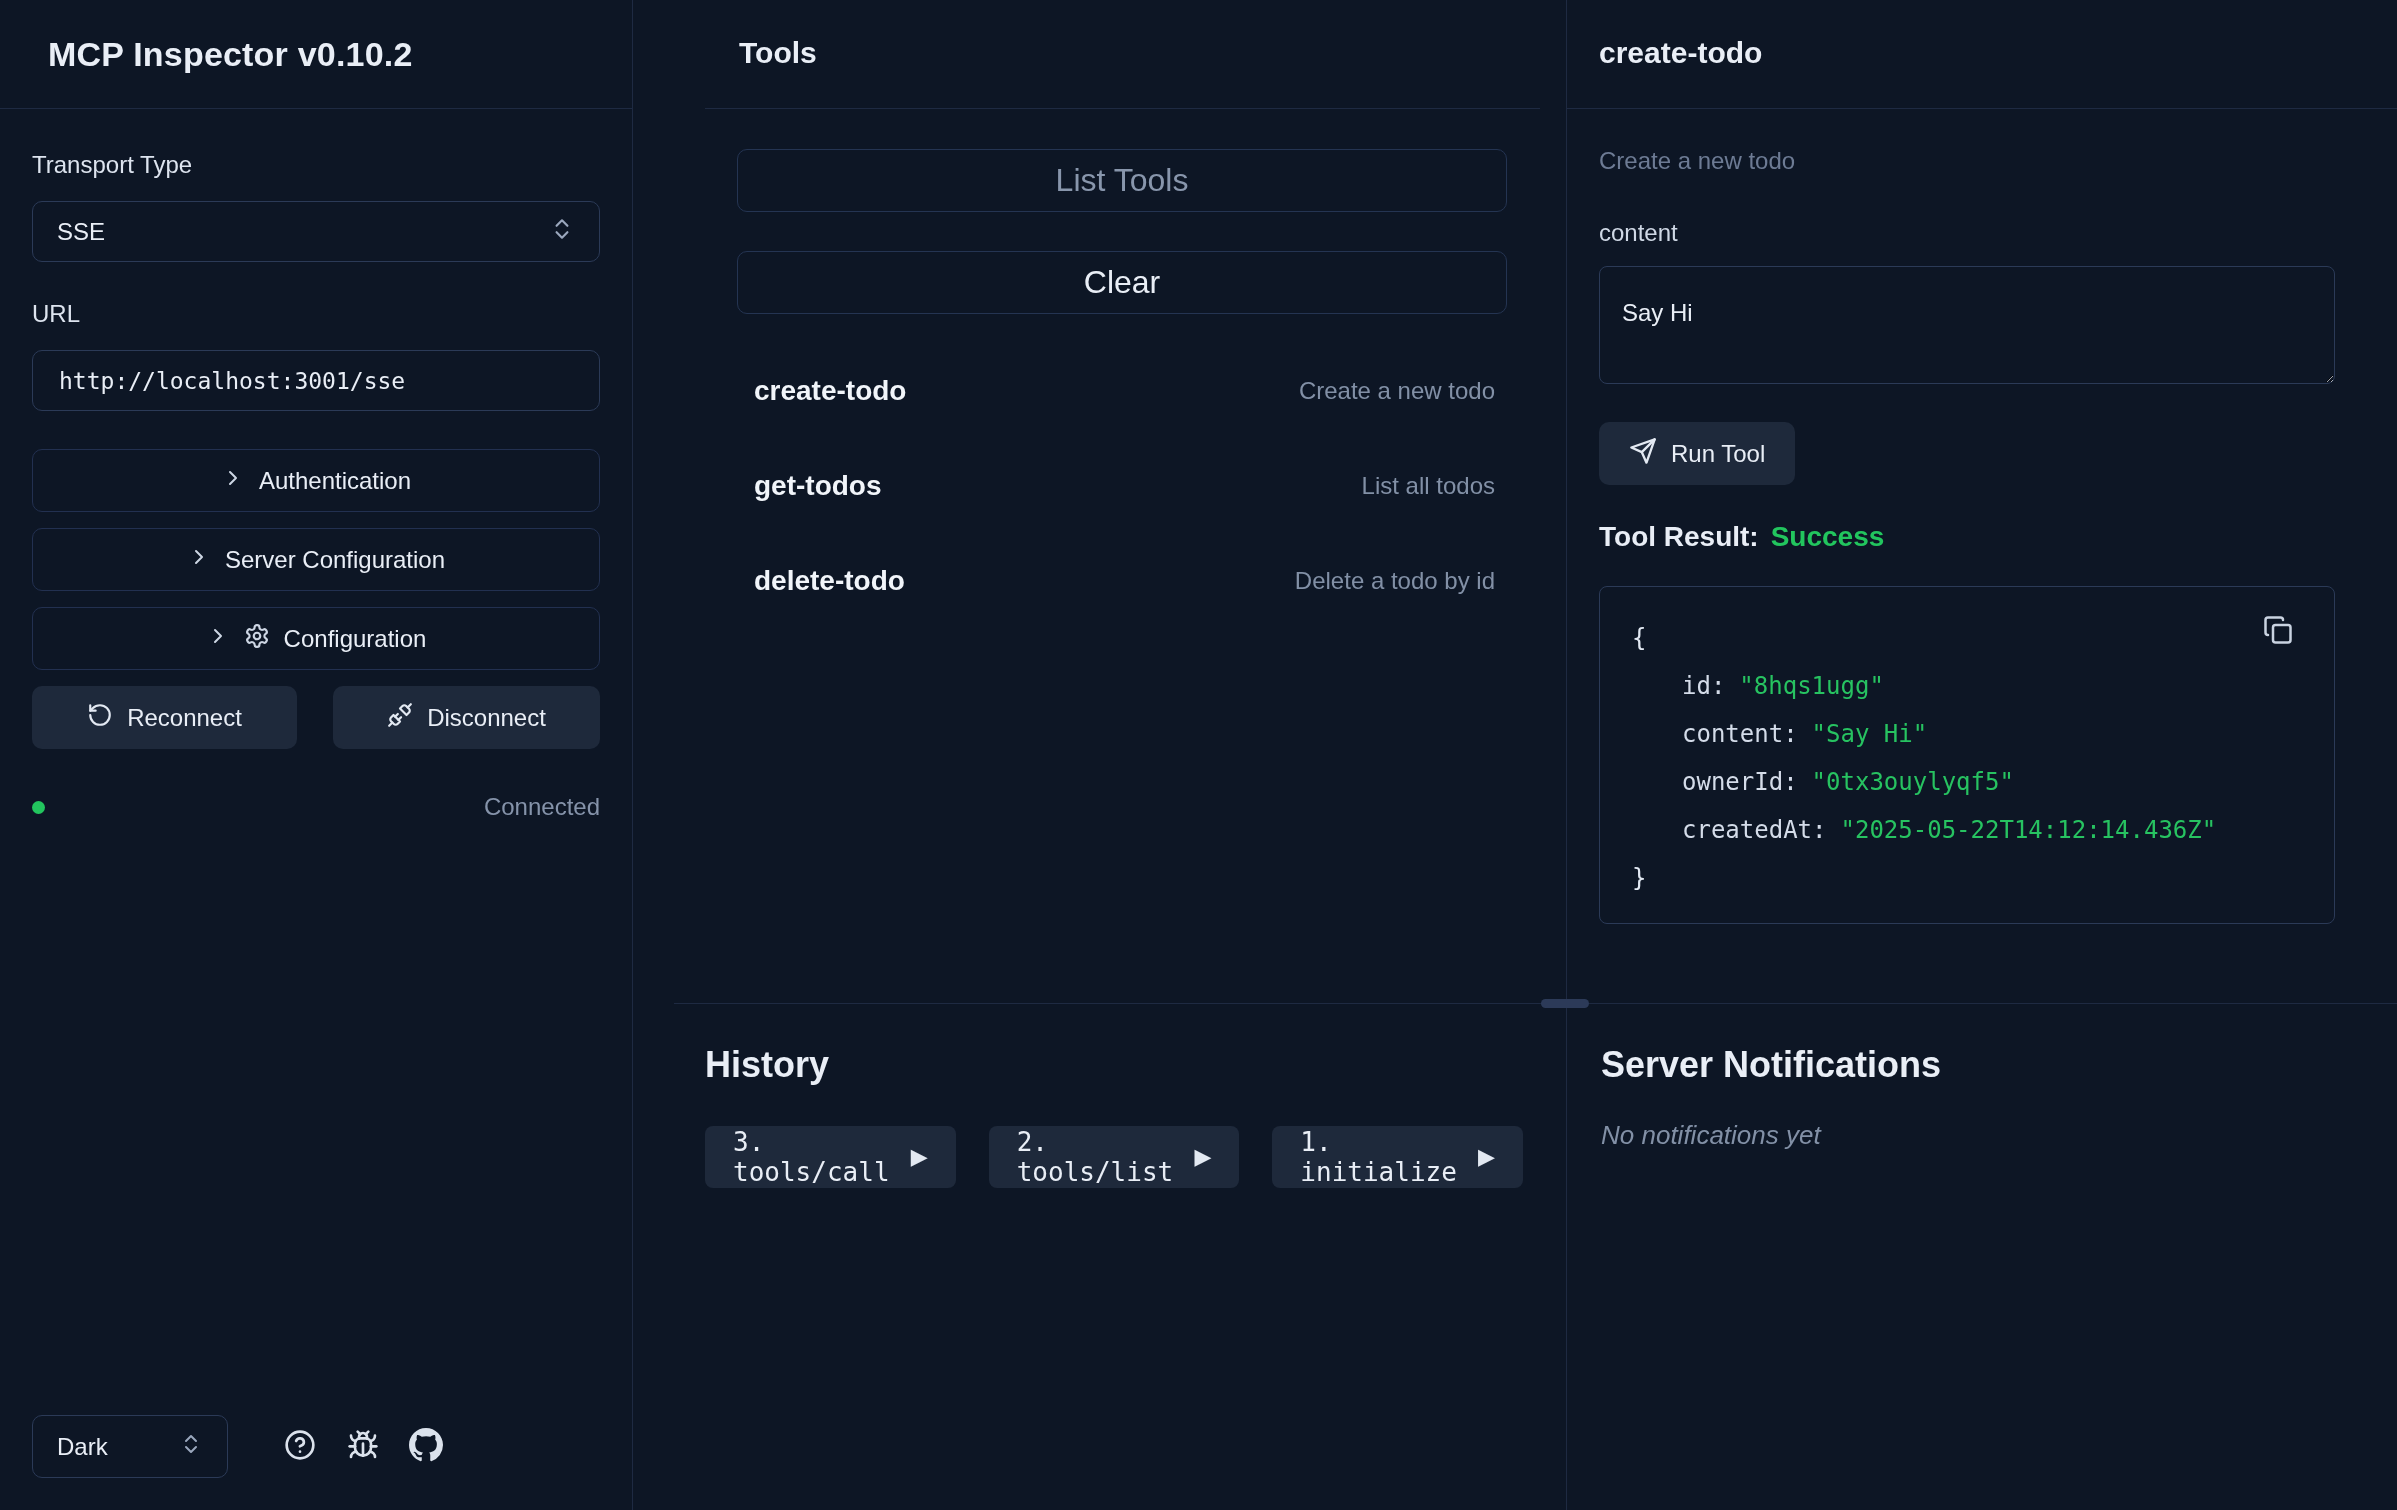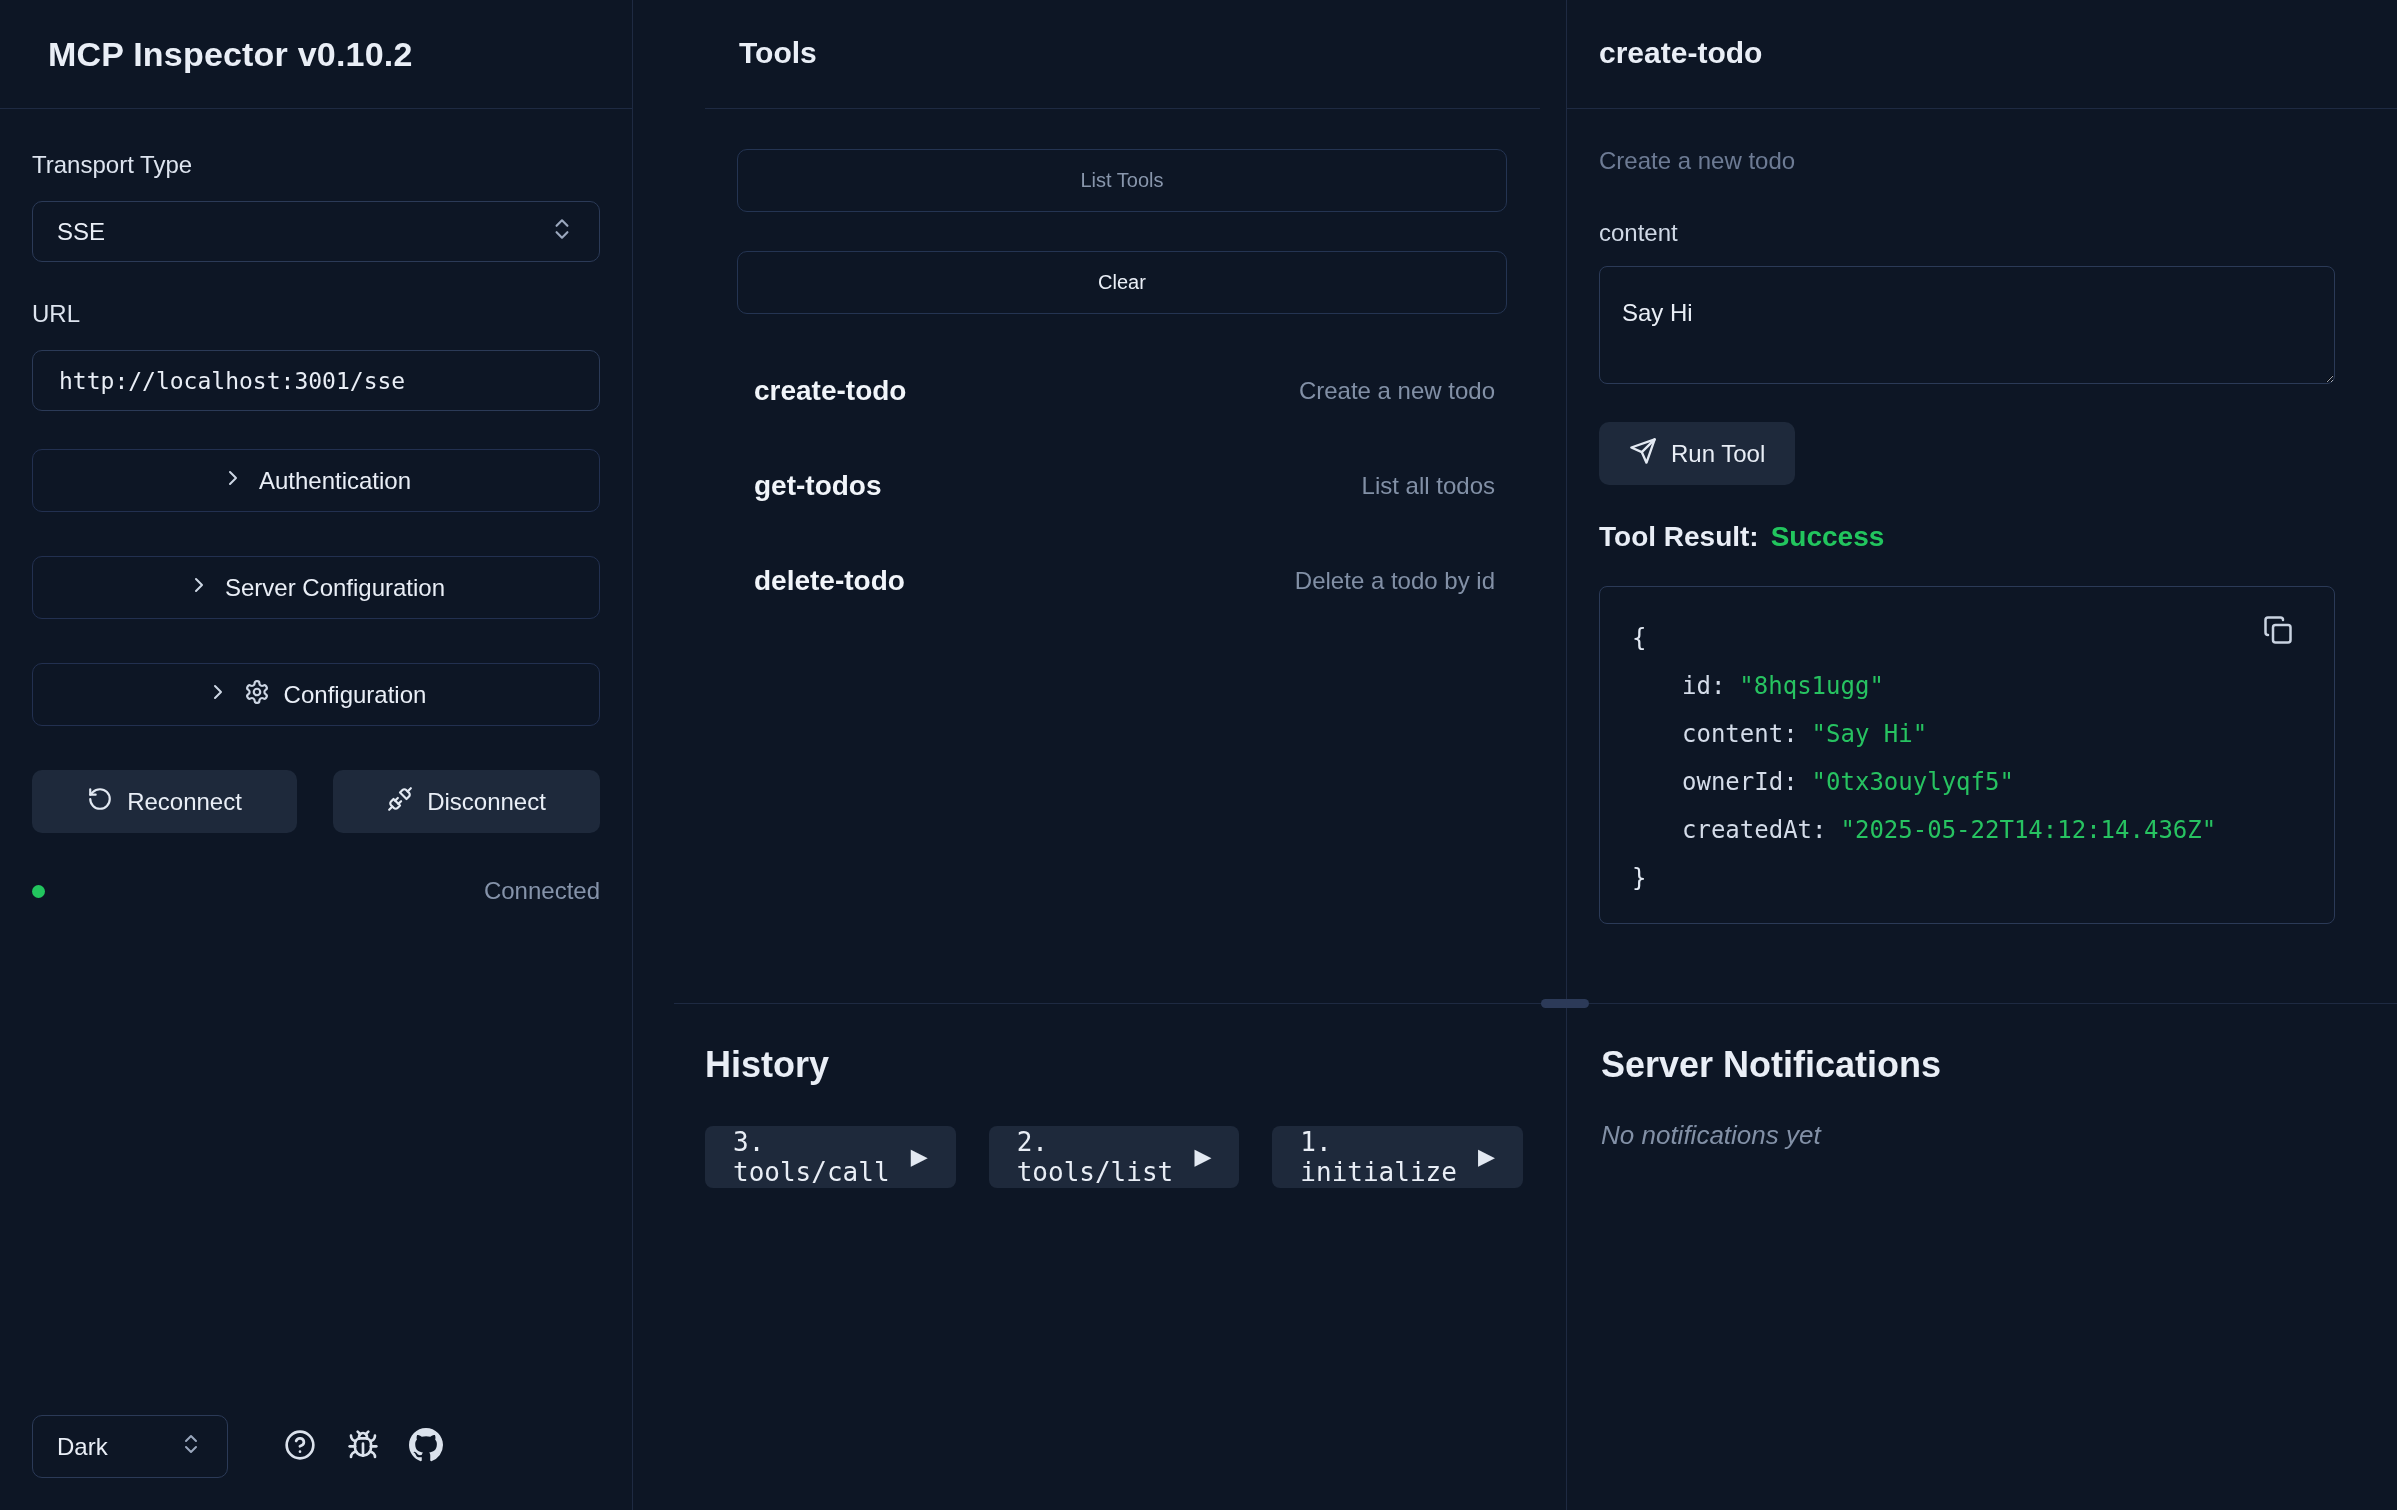--- a/index.html
+++ b/index.html
@@ -28,21 +28,21 @@
   .select .chev { color:#9aa7bd; }
   .mb-block { margin-bottom:38px; }
   .url-input {
     width:100%; height:61px; border:1px solid #2b3a57; border-radius:10px;
     background:transparent; color:#e9eef6; font-size:23px; padding:0 26px; outline:none;
     font-family:"DejaVu Sans Mono", monospace;
   }
   .collapse-btn {
     width:100%; height:63px; border:1px solid #223050; border-radius:10px; background:transparent;
     color:#e9eef6; font-size:24px; font-weight:500;
-    display:flex; align-items:center; justify-content:center; gap:14px; cursor:pointer; margin-bottom:44px;
+    display:flex; align-items:center; justify-content:center; gap:14px; cursor:pointer; margin-bottom:16px;
     font-family:"Liberation Sans", sans-serif;
   }
   .collapse-btn svg { color:#cdd6e4; }
   .connect-row { display:flex; justify-content:space-between; margin-top:2px; }
   .action-btn {
     height:63px; border:none; border-radius:10px; background:#1e293b; color:#e9eef6;
     font-size:24px; font-weight:500; display:flex; align-items:center; justify-content:center; gap:14px;
     cursor:pointer; font-family:"Liberation Sans", sans-serif;
   }
   .action-btn svg { color:#e3e9f2; }
@@ -64,21 +64,21 @@
   .vdiv { width:1px; background:#1e2a42; flex-shrink:0; }
 
   
   .tools-pane { width:892px; flex-shrink:0; }
   .pane-header { height:109px; display:flex; align-items:flex-start; padding-top:36px; border-bottom:1px solid #1e2a42; }
   .tools-pane .pane-header { margin:0 26px 0 31px; padding-left:34px; }
   .pane-header h2 { font-size:30px; font-weight:700; }
   .tools-buttons { margin:40px 59px 0 63px; display:flex; flex-direction:column; gap:39px; }
   .outline-btn {
     height:63px; width:100%; border:1px solid #243452; border-radius:10px; background:transparent;
-    font-size:20px; cursor:pointer; font-family:"Liberation Sans", sans-serif;
+    font-size:32px; cursor:pointer; font-family:"Liberation Sans", sans-serif;
   }
   .outline-btn.muted-label { color:#8896ac; }
   .outline-btn.normal-label { color:#e9eef6; }
   .tool-list { margin-top:29px; }
   .tool-row { height:95px; display:flex; align-items:center; justify-content:space-between; padding:0 71px 0 80px; cursor:pointer; }
   .tool-name { font-size:28px; font-weight:600; color:#f1f5fa; }
   .tool-desc { font-size:24px; color:#8290a6; }
 
   
   .result-pane { flex:1; position:relative; }

